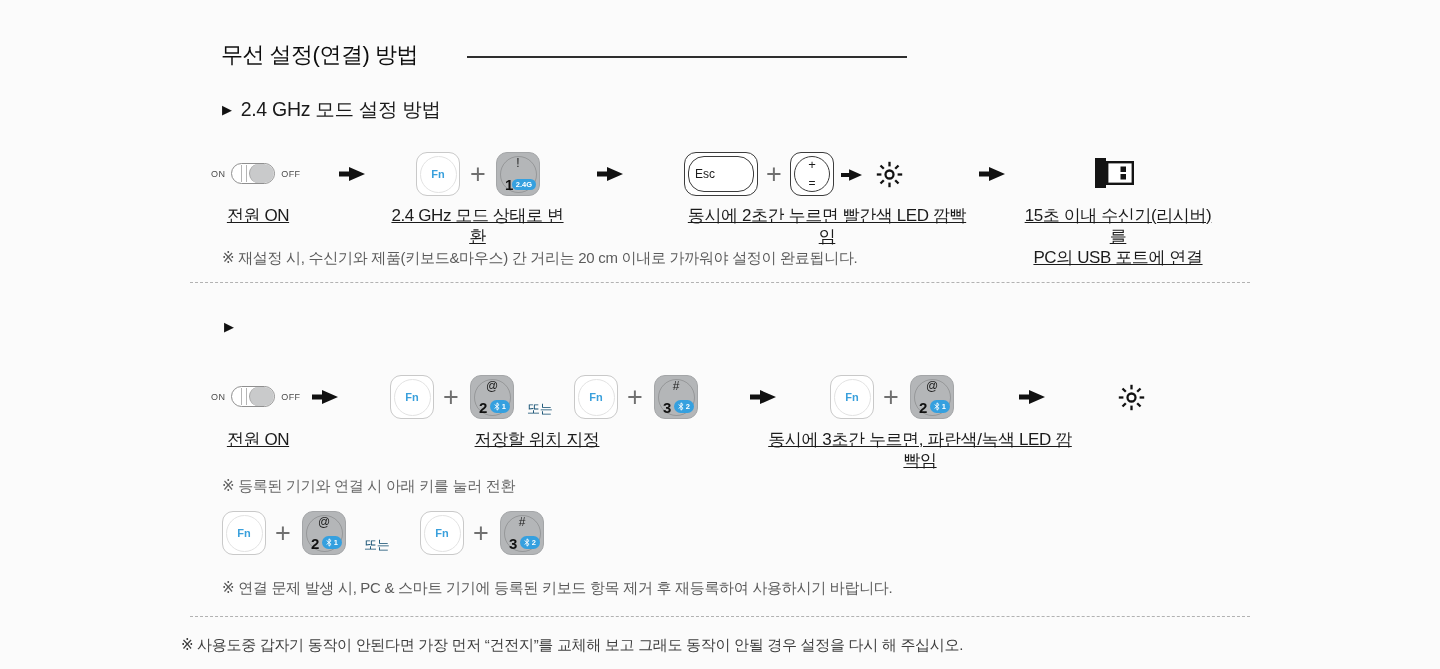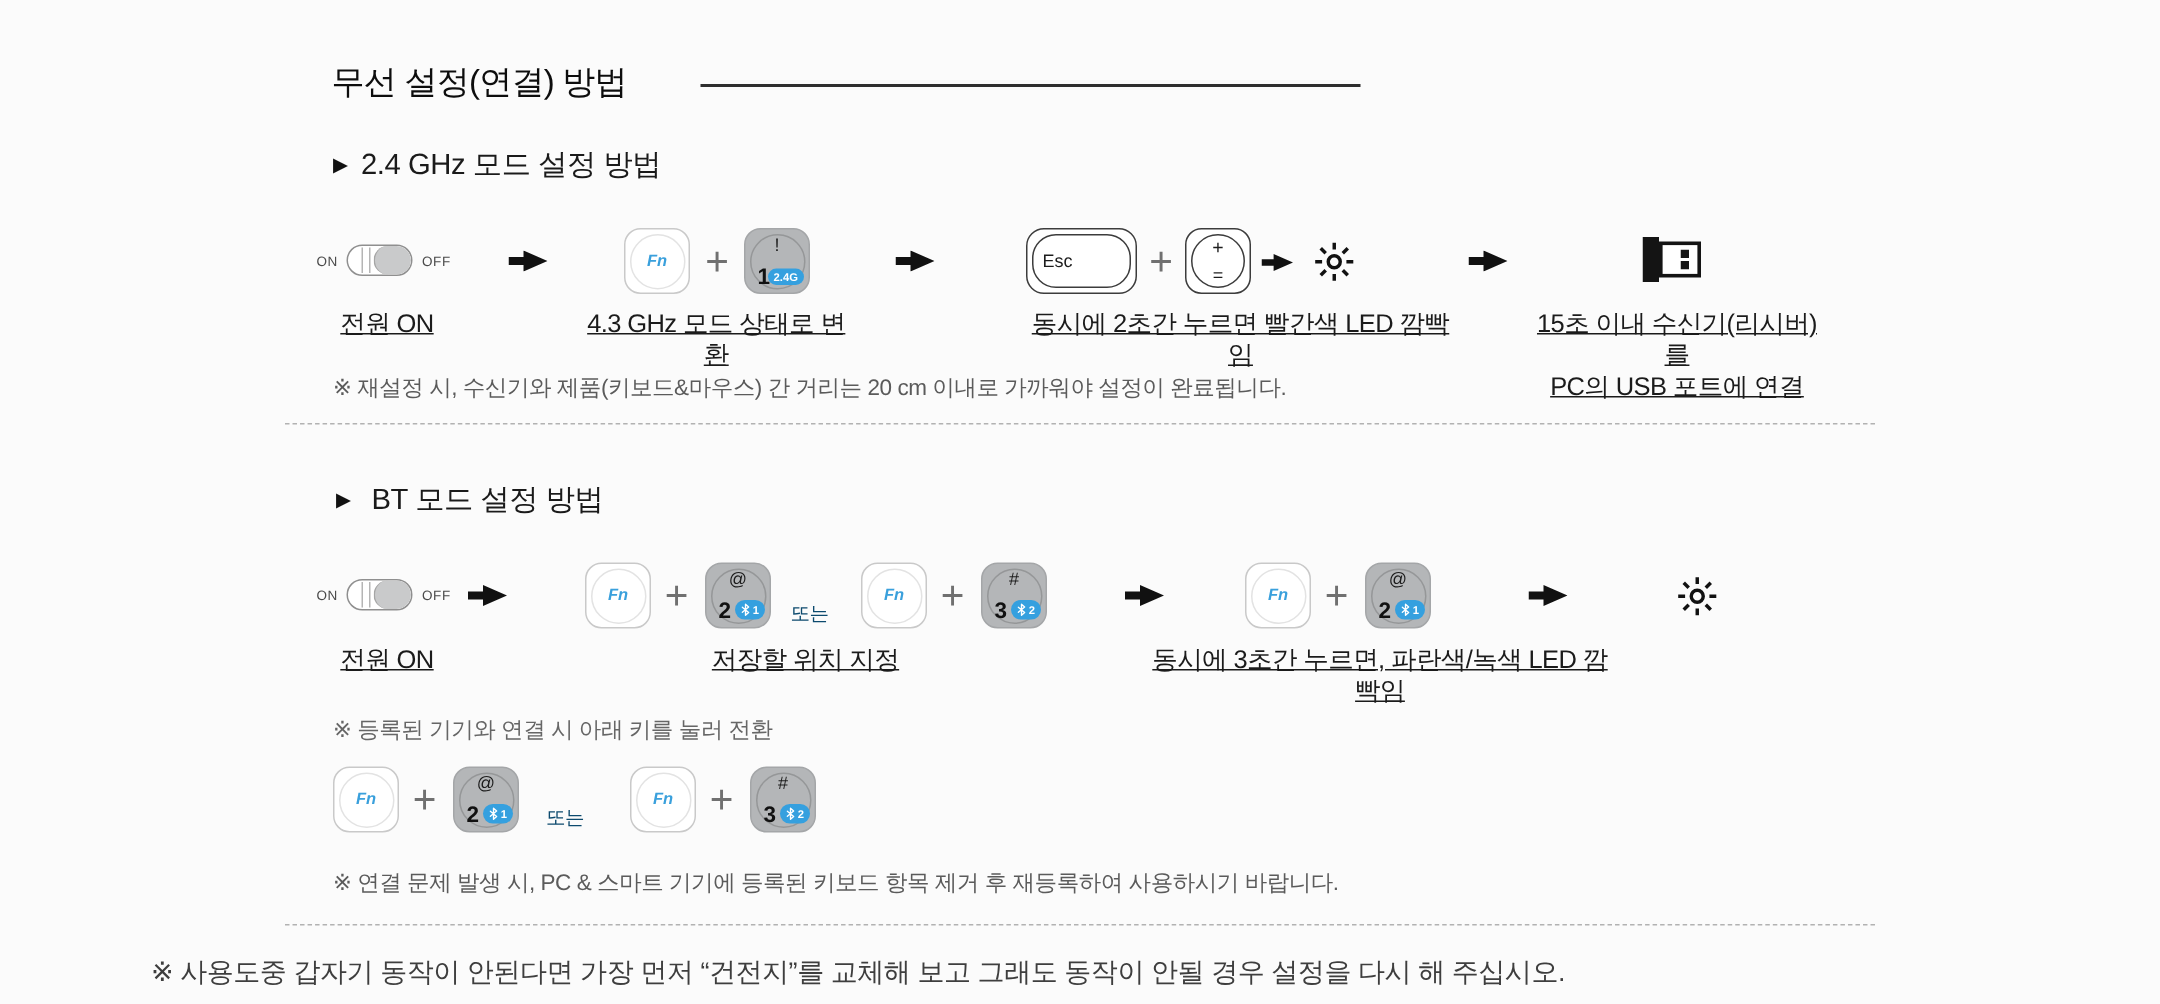--- a/index.html
+++ b/index.html
@@ -24,21 +24,21 @@
   .toggle { display:flex; align-items:center; gap:6px; }
   .tlabel { font-size:9px; font-weight:400; color:#4a4a4a; letter-spacing:.4px; }
   .tpill { position:relative; width:44px; height:21px; border:1.5px solid #8f8f8f; border-radius:11px; background:#fff; overflow:hidden; }
   .tridge { position:absolute; top:1px; bottom:1px; width:1px; background:#b5b5b5; }
   .tridge.r1 { left:9px; } .tridge.r2 { left:14px; }
   .tknob { position:absolute; top:0; right:0; width:25px; height:100%; background:#c9cacb; border-left:1px solid #a5a5a5; border-radius:10px; }
 
   
   .keycap { position:absolute; width:44px; height:44px; border-radius:11px; }
   .keycap .ring { position:absolute; inset:2.5px; border-radius:50%; }
-  .key-white { background:#ffffff; border:1px solid #c9c9c9;font-style:italic; }
+  .key-white { background:#ffffff; border:1px solid #c9c9c9; }
   .key-white .ring { border:1px solid #e3e3e3; display:flex; align-items:center; justify-content:center; }
   .fn-label { color:#3aa0dc; font-size:11px; font-weight:600; }
   .key-gray { background:#b4b6b8; border:1px solid #a4a6a8; }
   .key-gray .ring { border:1px solid rgba(40,40,40,.22); }
   .key-top { position:absolute; top:3px; left:0; right:0; text-align:center; font-size:12px; color:#1c1c1c; }
   .key-bottom { position:absolute; bottom:2px; left:8px; font-size:15px; font-weight:600; color:#111; }
   .key-badge { position:absolute; bottom:5px; right:3px; background:#35a0df; color:#fff; border-radius:8px; font-size:7.5px; font-weight:600; padding:2px 4px; line-height:1; display:flex; align-items:center; gap:1.5px; }
   .key-esc { position:absolute; width:74px; height:44px; background:#fff; border:1.4px solid #3c3c3c; border-radius:12px; }
   .key-esc .inner { position:absolute; inset:3px; border:1.2px solid #3c3c3c; border-radius:16px; }
   .esc-label { position:absolute; left:10px; top:50%; transform:translateY(-50%); font-size:12px; font-weight:400; color:#1c1c1c; }
@@ -47,21 +47,21 @@
   .pe-top { position:absolute; top:4px; left:0; right:0; text-align:center; font-size:13px; color:#1c1c1c; }
   .pe-bottom { position:absolute; bottom:5px; left:0; right:0; text-align:center; font-size:12px; color:#1c1c1c; }
 
   .plus-join { position:absolute; width:32px; text-align:center; font-size:27px; font-weight:300; color:#707070; line-height:44px; }
   .or-label { position:absolute; width:40px; text-align:left; font-size:13px; color:#0c4a6e; letter-spacing:-0.3px; }
 
   
   .caption { position:absolute; font-size:17px; color:#1b1b1b; text-align:center; letter-spacing:-0.4px; line-height:21px;text-decoration:underline; }
   .note { position:absolute; font-size:15px; color:#5b5b5b; letter-spacing:-0.3px; }
   .divider { position:absolute; border-top:1.5px dashed #b2b2b2; width:1060px; left:190px; }
-  .footer-note { position:absolute; left:0; width:1144px; text-align:center; font-size:18px; color:#3e3e3e; letter-spacing:-0.3px; }
+  .footer-note { position:absolute; left:0; width:1144px; text-align:center; font-size:15px; color:#3e3e3e; letter-spacing:-0.3px; }
 </style>
 </head>
 <body>
 
 <div class="abs page-title" style="left:221px;top:40px;">무선 설정(연결) 방법</div>
 <div class="abs title-line" style="left:467px;top:56px;width:440px;"></div>
 
 <div class="abs section-heading" style="left:222px;top:96px;">
   <span class="marker">▶</span>
   <span>2.4 GHz 모드 설정 방법</span>
@@ -87,21 +87,21 @@
       <span class="fn-label">Fn</span>
     </span>
 </div>
 <div class="plus-join" style="left:462px;top:152px;">+</div>
 <div class="keycap key-gray" style="left:496px;top:152px;">
   <span class="ring"></span>
   <span class="key-top">!</span>
   <span class="key-bottom">1</span>
   <span class="key-badge">2.4G</span>
 </div>
-<div class="caption" style="left:385px;top:205px;width:185px;">4.3 GHz 모드 상태로 변환</div>
+<div class="caption" style="left:385px;top:205px;width:185px;">2.4 GHz 모드 상태로 변환</div>
 
 <svg class="abs" style="left:597px;top:167px;" width="26" height="14" viewBox="0 0 26 14">
     <path d="M0 4.4 H10 V0 L26 7 L10 14 V9.6 H0 Z" fill="#111"></path>
   </svg>
 
 <div class="key-esc" style="left:684px;top:152px;">
   <span class="inner"></span>
   <span class="esc-label">Esc</span>
 </div>
 <div class="plus-join" style="left:758px;top:152px;">+</div>
@@ -142,21 +142,20 @@
   <span>15초 이내 수신기(리시버)를</span><br>
   <span>PC의 USB 포트에 연결</span>
 </div>
 
 <div class="note" style="left:222px;top:249px;">※ 재설정 시, 수신기와 제품(키보드&amp;마우스) 간 거리는 20 cm 이내로 가까워야 설정이 완료됩니다.</div>
 
 <div class="divider" style="top:282px;"></div>
 
 <div class="abs section-heading bt" style="left:224px;top:319px;">
   <span class="marker">▶</span>
-  <span>BT 모드 설정 방법</span>
 </div>
 
 <div class="abs toggle" style="left:211px;top:386px;">
   <span class="tlabel">ON</span>
   <span class="tpill">
       <span class="tridge r1"></span>
       <span class="tridge r2"></span>
       <span class="tknob"></span>
     </span>
   <span class="tlabel">OFF</span>

